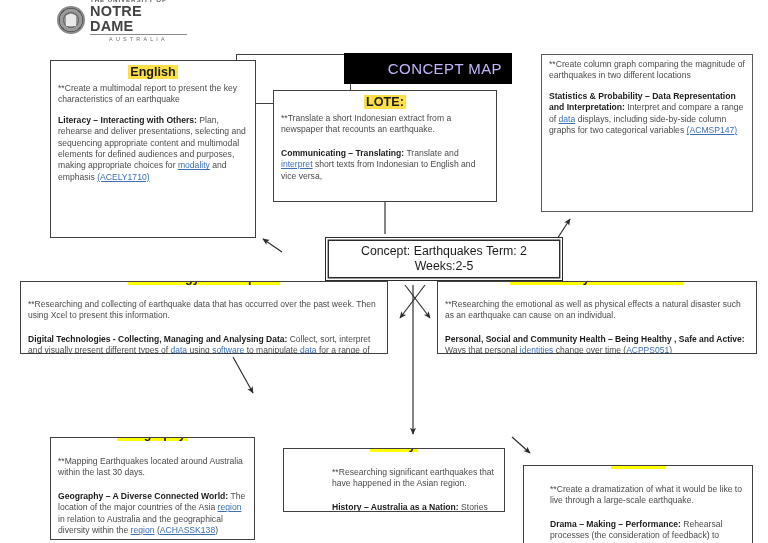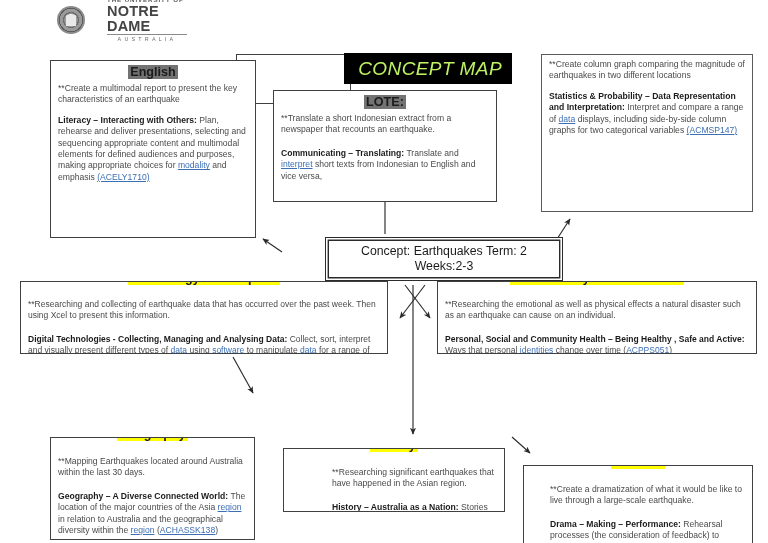--- a/index.html
+++ b/index.html
@@ -13,21 +13,21 @@
     overflow: hidden;
     font-family: "Liberation Sans", sans-serif;
     color: #3f3f3f;
   }
 
   
   #logo-area {
     position: absolute;
     left: 57px; top: 2px;
     width: 130px; height: 36px;
-    display: flex; align-items: center; gap: 22px;
+    display: flex; align-items: center; gap: 5px;
   }
   .seal {
     width: 28px; height: 28px;
     border-radius: 50%;
     background:
       radial-gradient(circle at 50% 50%, #8f8f8f 0 34%, #6e6e6e 34% 40%, #9a9a9a 40% 56%, #5d5d5d 56% 62%, #8a8a8a 62% 78%, #4f4f4f 78% 85%, #7d7d7d 85% 100%);
     position: relative;
     flex: 0 0 auto;
   }
   .seal::after {
@@ -70,21 +70,21 @@
   .node-title {
     display: block;
     text-align: center;
     font-size: 12.6px;
     font-weight: 700;
     color: #1b1b1b;
     margin: 1px 0 3px 0;
     line-height: 1.1;
   }
   .node-title span.hl {
-    background: #737373;
+    background: #fde047;
     padding: 0 2px;
   }
   .p { margin: 0 0 0 0; }
   .p + .p { margin-top: 12px; }
   .gap { height: 9px; }
   b { color: #1b1b1b; font-weight: 700; }
   .lnk {
     color: #3d6fb4;
     text-decoration: underline;
   }
@@ -95,28 +95,27 @@
     left: 236px; top: 54px;
     width: 115px; height: 50px;
     background: #ffffff;
     border: 1.2px solid #404040;
   }
   #banner {
     position: absolute;
     left: 344px; top: 53px;
     width: 168px; height: 31px;
     background: #000000;
-    color: #bef264;
+    color: #c4b5fd;
     display: flex;
     align-items: center;
     justify-content: flex-end;
     padding-right: 10px;
-    font-size: 19px;
+    font-size: 15px;
     letter-spacing: .4px;
-    font-style: italic;
   }
 
   #node-english  { left: 50px;  top: 60px;  width: 206px; height: 178px; }
   #node-lote     { left: 273px; top: 90px;  width: 224px; height: 112px; }
   #node-maths    { left: 541px; top: 54px;  width: 212px; height: 158px;
                    border-color: #5a5a5a; }
   #node-concept  { left: 287px; top: 237px; width: 238px; height: 44px;
                    display: flex; align-items: center; justify-content: center;
                    text-align: center; font-size: 12.3px; color: #1b1b1b;
                    line-height: 1.25; padding: 0 6px;
@@ -222,21 +221,21 @@
 
 <div class="node" id="node-maths">
   <div class="p">**Create column graph comparing the magnitude of earthquakes in two different locations</div>
   <div class="gap"></div>
   <div class="p"><b>Statistics &amp; Probability – Data Representation and Interpretation:</b><span> Interpret and compare a range of </span><a class="lnk">data</a><span> displays, including side-by-side column graphs for two categorical variables </span><a class="lnk">(ACMSP147)</a></div>
 </div>
 
 <div class="node thick" id="node-concept">
   <div>
     <span>Concept: Earthquakes Term: 2</span><br>
-    <span>Weeks:2-3</span>
+    <span>Weeks:2-5</span>
   </div>
 </div>
 
 <div class="node" id="node-tech">
   <div class="title-out"><span class="hl">Technology &amp; Enterprise</span></div>
   <div class="p">**Researching and collecting of earthquake data that has occurred over the past week. Then using Xcel to present this information.</div>
   <div class="p"><b>Digital Technologies - Collecting, Managing and Analysing Data:</b><span> Collect, sort, interpret and visually present different types of </span><a class="lnk">data</a><span> using </span><a class="lnk">software</a><span> to manipulate </span><a class="lnk">data</a><span> for a range of purposes (</span><a class="lnk">ACTDIP016</a><span>)</span></div>
 </div>
 
 <div class="node" id="node-hpe">

